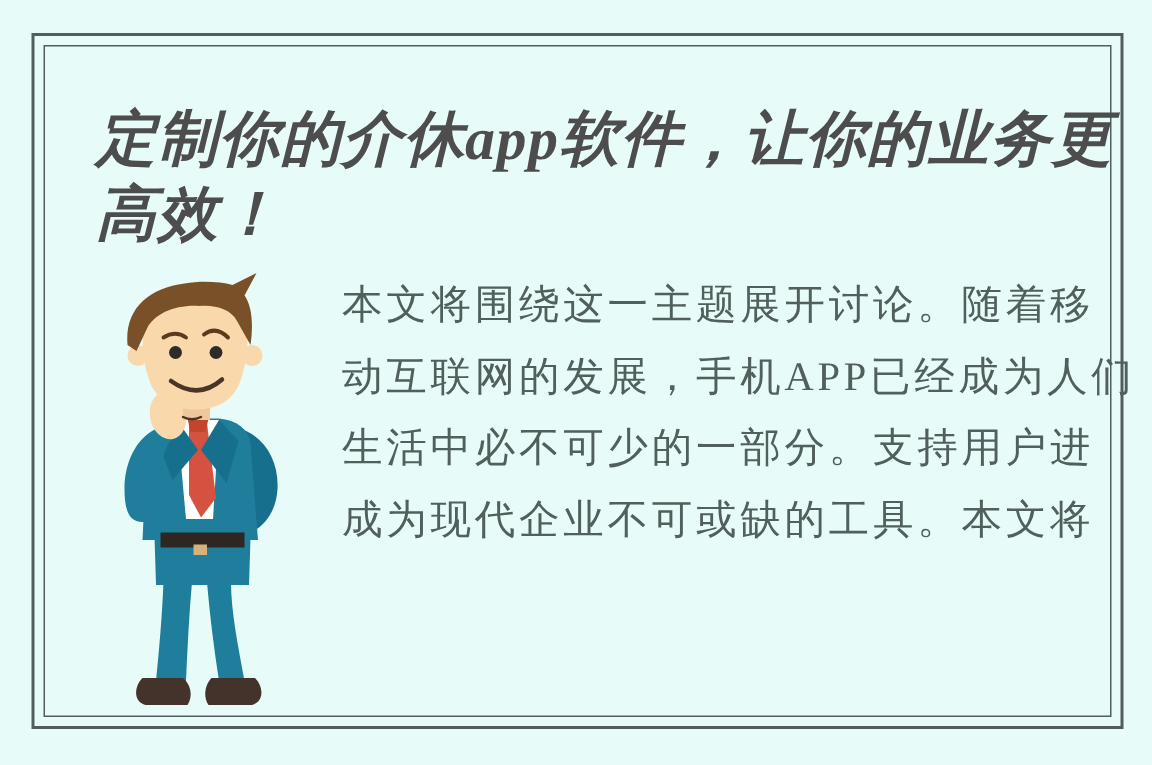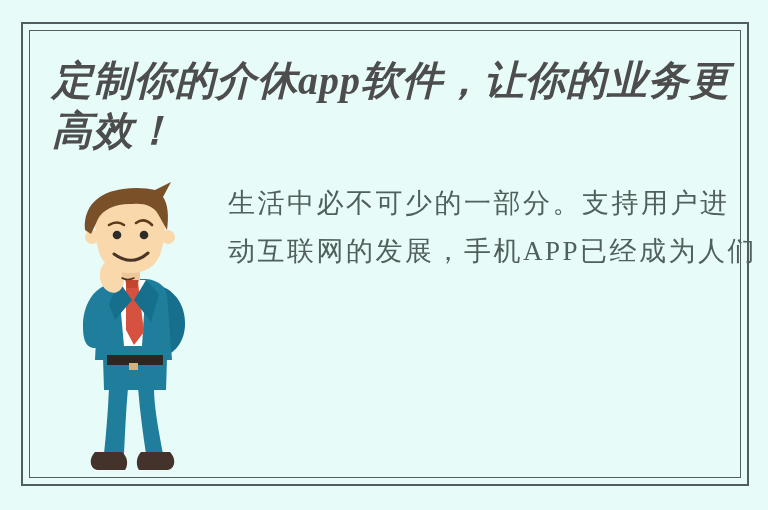--- a/index.html
+++ b/index.html
@@ -21,21 +21,21 @@
     width:712px;height:448px;
     border:1px solid var(--frame,#515d60);
     box-sizing:border-box;
   }
   .title{
     position:absolute;left:52px;top:56px;width:700px;
     font-size:40px;line-height:50px;
     font-weight:700;font-style:italic;
     letter-spacing:1px;
     color:var(--titlec,#4d4d4d);
-    margin:0;
+    margin:12px;
   }
   .figure{
     position:absolute;left:55px;top:180px;
     width:150px;height:292px;
   }
   .bodytext{
     position:absolute;left:228px;top:180px;
     font-size:27px;line-height:47.5px;
     letter-spacing:2.5px;
     color:var(--bodyc,#51605d);
@@ -97,17 +97,19 @@
       <path d="M54,45 Q62,40 69,45" fill="none" stroke-width="2.6" stroke-linecap="round" stroke="#5d3a1c"></path>
       <path d="M81,43 Q89,37 97,45" fill="none" stroke-width="2.6" stroke-linecap="round" stroke="#5d3a1c"></path>
 
       <path d="M59,74 Q77,87 93,73" fill="none" stroke-width="3" stroke-linecap="round" stroke="#4a3526"></path>
 
       <path d="M67,98 Q73,101 79,98" fill="none" stroke-width="1.6" stroke-linecap="round" stroke="#4a3526"></path>
     </svg>
   </div>
 
   <div class="bodytext">
+    <div class="line">本文将围绕这一主题展开讨论。随着移</div>
+    <div class="line">动互联网的发展，手机APP已经成为人们</div>
     <div class="line">生活中必不可少的一部分。支持用户进</div>
-    <div class="line">动互联网的发展，手机APP已经成为人们</div>
+    <div class="line">成为现代企业不可或缺的工具。本文将</div>
   </div>
 
 </div>
 
 </body></html>

